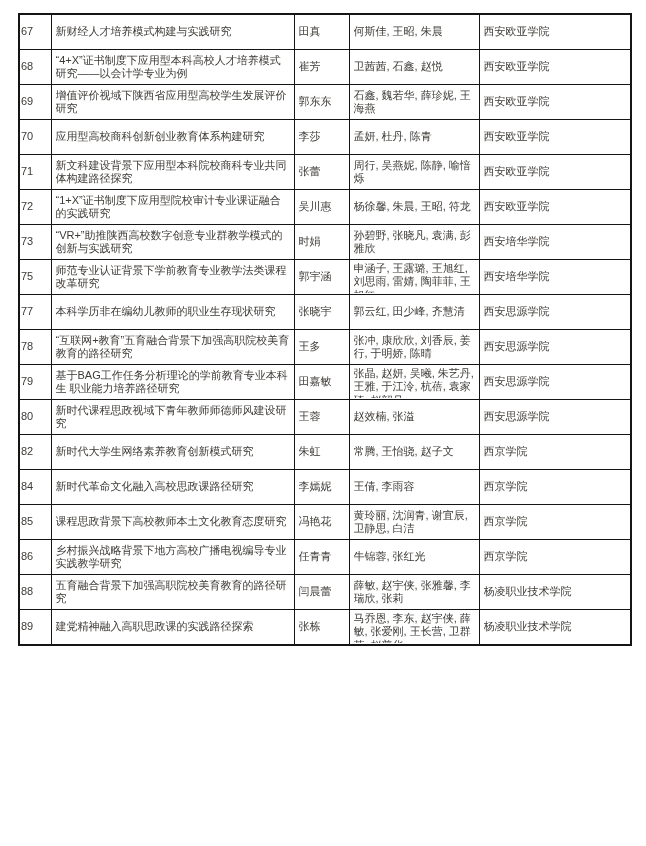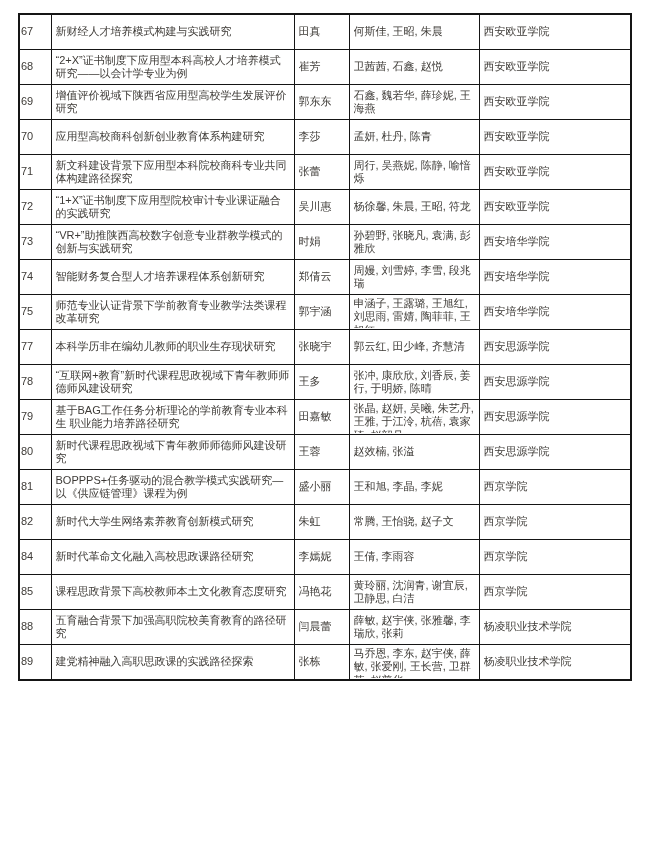--- a/index.html
+++ b/index.html
@@ -74,21 +74,21 @@
     <td>
             <div class="clip">西安欧亚学院</div>
           </td>
   </tr>
 
   <tr>
     <td class="num">
             <div class="clip">68</div>
           </td>
     <td>
-            <div class="clip">“2+X”证书制度下应用型本科高校人才培养模式研究——以会计学专业为例</div>
+            <div class="clip">“4+X”证书制度下应用型本科高校人才培养模式研究——以会计学专业为例</div>
           </td>
     <td>
             <div class="clip">崔芳</div>
           </td>
     <td>
             <div class="clip">卫茜茜, 石鑫, 赵悦</div>
           </td>
     <td>
             <div class="clip">西安欧亚学院</div>
           </td>
@@ -177,56 +177,39 @@
             <div class="clip">时娟</div>
           </td>
     <td>
             <div class="clip">孙碧野, 张晓凡, 袁满, 彭雅欣</div>
           </td>
     <td>
             <div class="clip">西安培华学院</div>
           </td>
   </tr>
 
-  <tr>
-    <td class="num">
-            <div class="clip">74</div>
-          </td>
-    <td>
-            <div class="clip">智能财务复合型人才培养课程体系创新研究</div>
-          </td>
-    <td>
-            <div class="clip">郑倩云</div>
-          </td>
-    <td>
-            <div class="clip">周嫚, 刘雪婷, 李雪, 段兆瑞</div>
+
+  <tr>
+    <td class="num">
+            <div class="clip">75</div>
+          </td>
+    <td>
+            <div class="clip">师范专业认证背景下学前教育专业教学法类课程改革研究</div>
+          </td>
+    <td>
+            <div class="clip">郭宇涵</div>
+          </td>
+    <td>
+            <div class="clip">申涵子, 王露璐, 王旭红, 刘思雨, 雷婧, 陶菲菲, 王旭红</div>
           </td>
     <td>
             <div class="clip">西安培华学院</div>
           </td>
   </tr>
 
-  <tr>
-    <td class="num">
-            <div class="clip">75</div>
-          </td>
-    <td>
-            <div class="clip">师范专业认证背景下学前教育专业教学法类课程改革研究</div>
-          </td>
-    <td>
-            <div class="clip">郭宇涵</div>
-          </td>
-    <td>
-            <div class="clip">申涵子, 王露璐, 王旭红, 刘思雨, 雷婧, 陶菲菲, 王旭红</div>
-          </td>
-    <td>
-            <div class="clip">西安培华学院</div>
-          </td>
-  </tr>
-
 
   <tr>
     <td class="num">
             <div class="clip">77</div>
           </td>
     <td>
             <div class="clip">本科学历非在编幼儿教师的职业生存现状研究</div>
           </td>
     <td>
             <div class="clip">张晓宇</div>
@@ -237,21 +220,21 @@
     <td>
             <div class="clip">西安思源学院</div>
           </td>
   </tr>
 
   <tr>
     <td class="num">
             <div class="clip">78</div>
           </td>
     <td>
-            <div class="clip">“互联网+教育”新时代课程思政视域下青年教师师德师风建设研究</div>
+            <div class="clip">“互联网+教育”五育融合背景下加强高职院校美育教育的路径研究</div>
           </td>
     <td>
             <div class="clip">王多</div>
           </td>
     <td>
             <div class="clip">张冲, 康欣欣, 刘香辰, 姜行, 于明娇, 陈晴</div>
           </td>
     <td>
             <div class="clip">西安思源学院</div>
           </td>
@@ -286,93 +269,93 @@
             <div class="clip">王蓉</div>
           </td>
     <td>
             <div class="clip">赵效楠, 张溢</div>
           </td>
     <td>
             <div class="clip">西安思源学院</div>
           </td>
   </tr>
 
-  <tr>
-    <td class="num">
-            <div class="clip">81</div>
-          </td>
-    <td>
-            <div class="clip">BOPPPS+任务驱动的混合教学模式实践研究—以《供应链管理》课程为例</div>
-          </td>
-    <td>
-            <div class="clip">盛小丽</div>
-          </td>
-    <td>
-            <div class="clip">王和旭, 李晶, 李妮</div>
+
+  <tr>
+    <td class="num">
+            <div class="clip">82</div>
+          </td>
+    <td>
+            <div class="clip">新时代大学生网络素养教育创新模式研究</div>
+          </td>
+    <td>
+            <div class="clip">朱虹</div>
+          </td>
+    <td>
+            <div class="clip">常腾, 王怡骁, 赵子文</div>
           </td>
     <td>
             <div class="clip">西京学院</div>
           </td>
   </tr>
 
-  <tr>
-    <td class="num">
-            <div class="clip">82</div>
-          </td>
-    <td>
-            <div class="clip">新时代大学生网络素养教育创新模式研究</div>
-          </td>
-    <td>
-            <div class="clip">朱虹</div>
-          </td>
-    <td>
-            <div class="clip">常腾, 王怡骁, 赵子文</div>
+
+  <tr>
+    <td class="num">
+            <div class="clip">84</div>
+          </td>
+    <td>
+            <div class="clip">新时代革命文化融入高校思政课路径研究</div>
+          </td>
+    <td>
+            <div class="clip">李嫣妮</div>
+          </td>
+    <td>
+            <div class="clip">王倩, 李雨容</div>
           </td>
     <td>
             <div class="clip">西京学院</div>
           </td>
   </tr>
 
-
-  <tr>
-    <td class="num">
-            <div class="clip">84</div>
-          </td>
-    <td>
-            <div class="clip">新时代革命文化融入高校思政课路径研究</div>
-          </td>
-    <td>
-            <div class="clip">李嫣妮</div>
-          </td>
-    <td>
-            <div class="clip">王倩, 李雨容</div>
+  <tr>
+    <td class="num">
+            <div class="clip">85</div>
+          </td>
+    <td>
+            <div class="clip">课程思政背景下高校教师本土文化教育态度研究</div>
+          </td>
+    <td>
+            <div class="clip">冯艳花</div>
+          </td>
+    <td>
+            <div class="clip">黄玲丽, 沈润青, 谢宜辰, 卫静思, 白洁</div>
           </td>
     <td>
             <div class="clip">西京学院</div>
           </td>
   </tr>
 
   <tr>
     <td class="num">
-            <div class="clip">85</div>
-          </td>
-    <td>
-            <div class="clip">课程思政背景下高校教师本土文化教育态度研究</div>
-          </td>
-    <td>
-            <div class="clip">冯艳花</div>
-          </td>
-    <td>
-            <div class="clip">黄玲丽, 沈润青, 谢宜辰, 卫静思, 白洁</div>
+            <div class="clip">86</div>
+          </td>
+    <td>
+            <div class="clip">乡村振兴战略背景下地方高校广播电视编导专业实践教学研究</div>
+          </td>
+    <td>
+            <div class="clip">任青青</div>
+          </td>
+    <td>
+            <div class="clip">牛锦蓉, 张红光</div>
           </td>
     <td>
             <div class="clip">西京学院</div>
           </td>
   </tr>
-
 
 
   <tr>
     <td class="num">
             <div class="clip">88</div>
           </td>
     <td>
             <div class="clip">五育融合背景下加强高职院校美育教育的路径研究</div>
           </td>
     <td>

